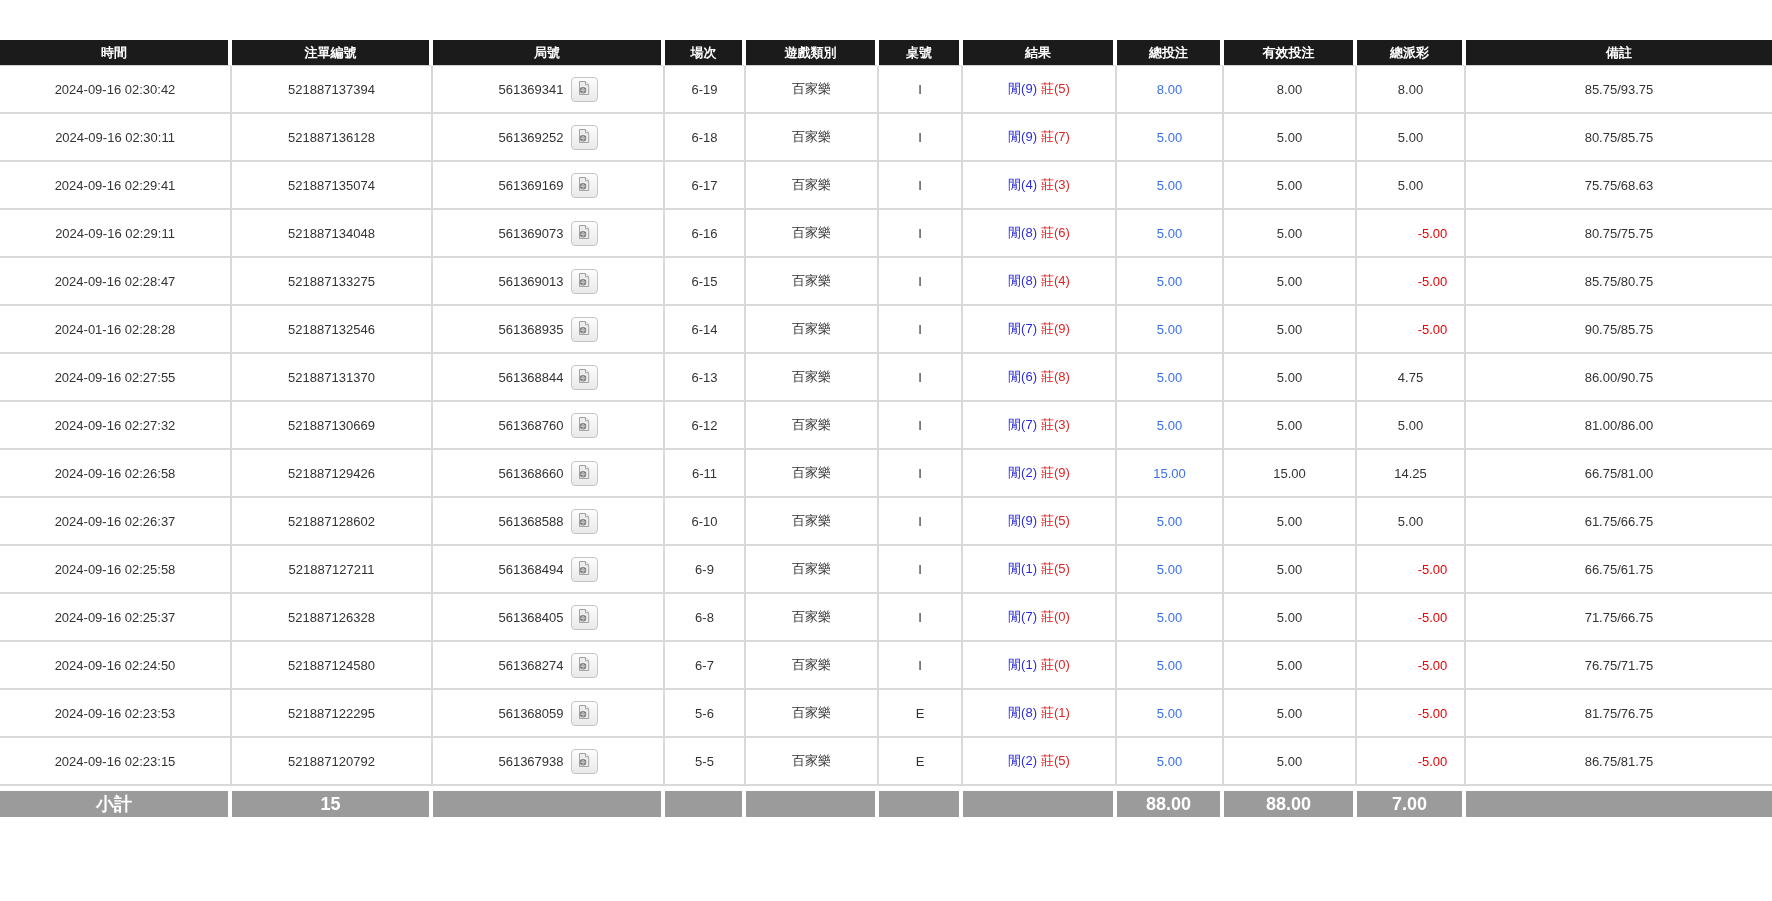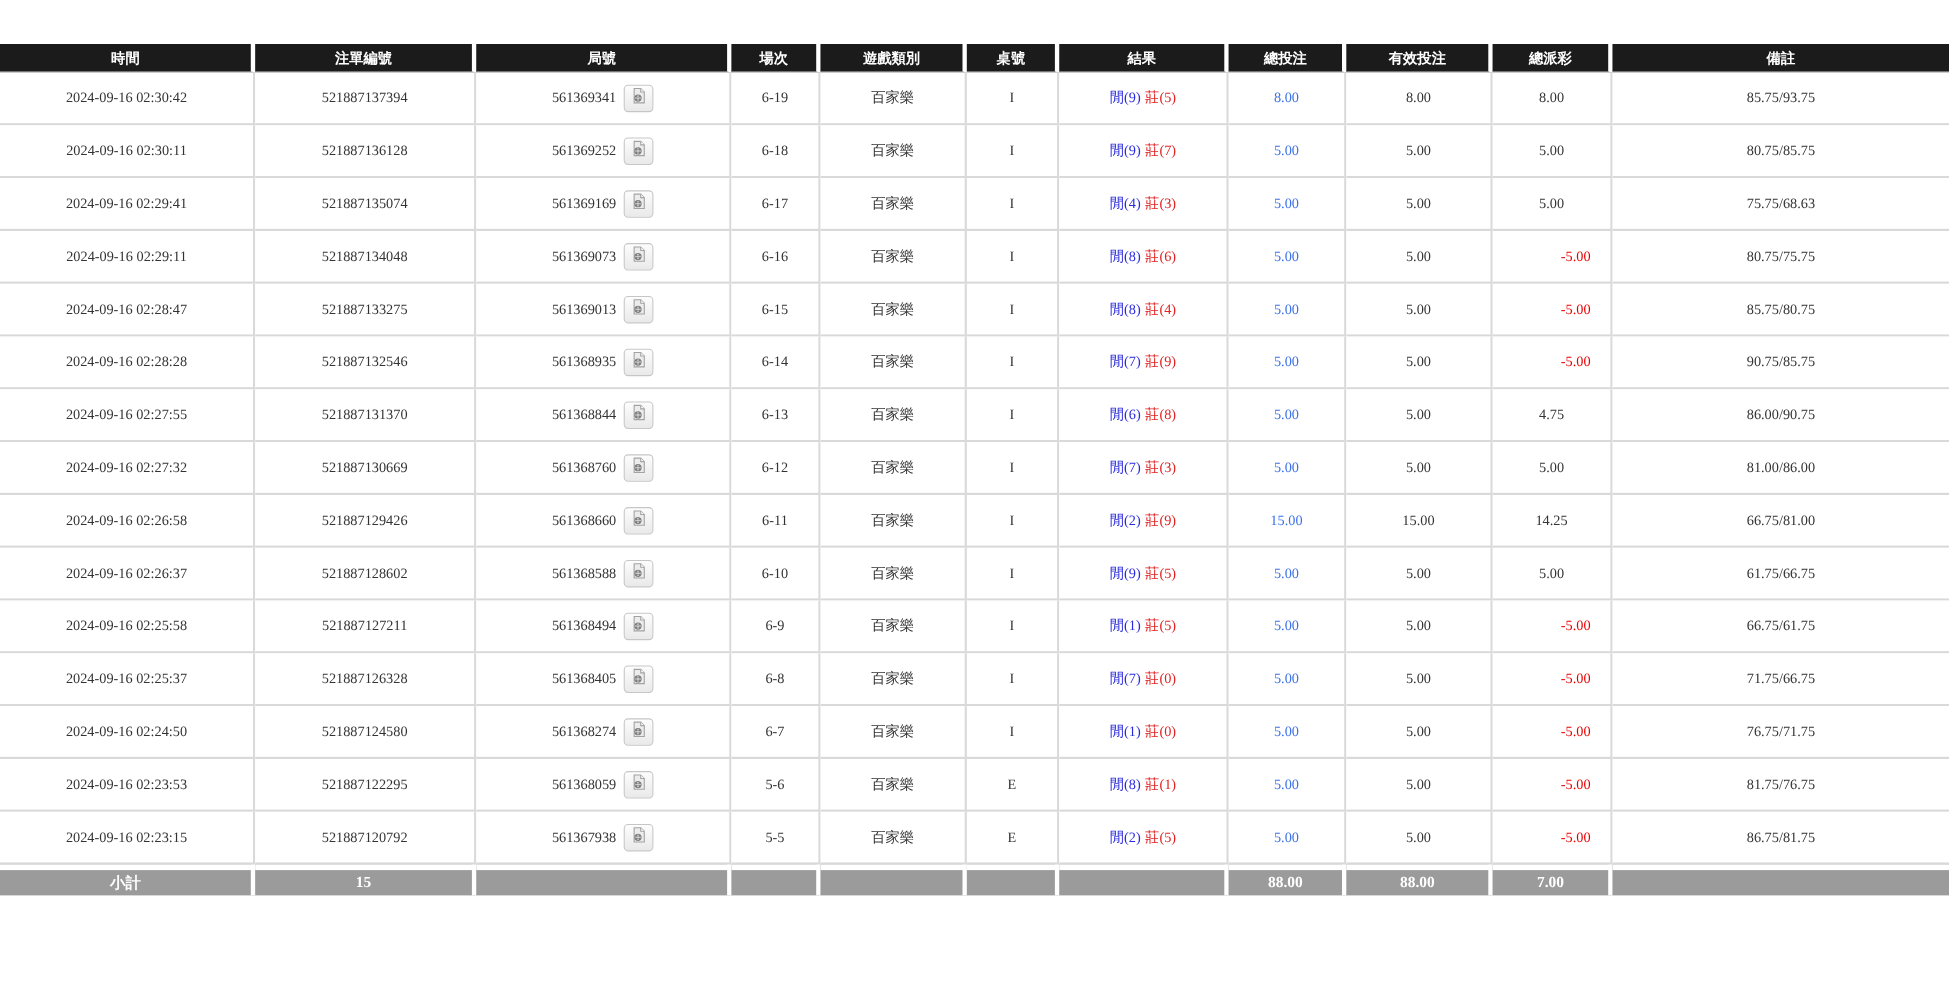--- a/index.html
+++ b/index.html
@@ -12,21 +12,21 @@
     --banker-red:#e02222;
     --negative-red:#e80000;
   }
   *{box-sizing:border-box;}
   html,body{margin:0;padding:0;background:#ffffff;}
   body{
     width:1772px;height:901px;overflow:hidden;
     font-family:"Liberation Sans","DejaVu Sans",sans-serif;
     color:var(--text);
   }
-  .page{width:1452px;padding-top:40px;font-family:Liberation Serif, serif;}
+  .page{width:1452px;padding-top:40px;}
   table.bet-table{
     width:1772px;
     table-layout:fixed;
     border-collapse:separate;
     border-spacing:0;
     font-size:13px;
   }
   thead th{
     background:var(--header-bg);
     color:#ffffff;
@@ -60,21 +60,21 @@
     cursor:pointer;flex:none;
   }
   .res-player{color:var(--player-blue);}
   .res-banker{color:var(--banker-red);margin-left:4px;}
   .bet-link{color:var(--link-blue);cursor:pointer;text-decoration:none;}
   .payout-neg{color:var(--negative-red);padding-left:48px;}
   tfoot td{
     background:var(--footer-bg);
     color:#ffffff;
     font-weight:bold;
-    font-size:14px;
+    font-size:18px;
     height:28px;
     text-align:center;
     vertical-align:middle;
     border-right:4px solid #ffffff;
     border-top:5px solid #ffffff;
     white-space:nowrap;
   }
   tfoot td:last-child{border-right:none;}
 </style>
 </head>
@@ -240,21 +240,21 @@
           <td>6-15</td>
           <td>百家樂</td>
           <td>I</td>
           <td><span class="res-player">閒(8)</span><span class="res-banker">莊(4)</span></td>
           <td><span class="bet-link">5.00</span></td>
           <td>5.00</td>
           <td class="payout-neg">-5.00</td>
           <td>85.75/80.75</td>
         </tr>
         <tr>
-          <td>2024-09-16 02:28:28</td>
+          <td>2024-01-16 02:28:28</td>
           <td>521887132546</td>
           <td><span class="round-cell-inner">
               <span>561368935</span>
               <span class="replay-btn" title="">
                 <span><svg width="16" height="16" viewBox="0 0 16 16" aria-hidden="true">
                     <path d="M3.5 1.5h6l3.2 3.2V14.5h-9.2z" fill="#ececec" stroke="#a2a2a2" stroke-width="1"></path>
                     <path d="M9.5 1.5v3.2h3.2" fill="#ffffff" stroke="#a2a2a2" stroke-width="1"></path>
                     <circle cx="7" cy="10.2" r="3.3" fill="#7f7f7f"></circle>
                     <circle cx="7" cy="10.2" r="0.9" fill="#dedede"></circle>
                     <circle cx="7" cy="8.4" r="0.7" fill="#dedede"></circle>

